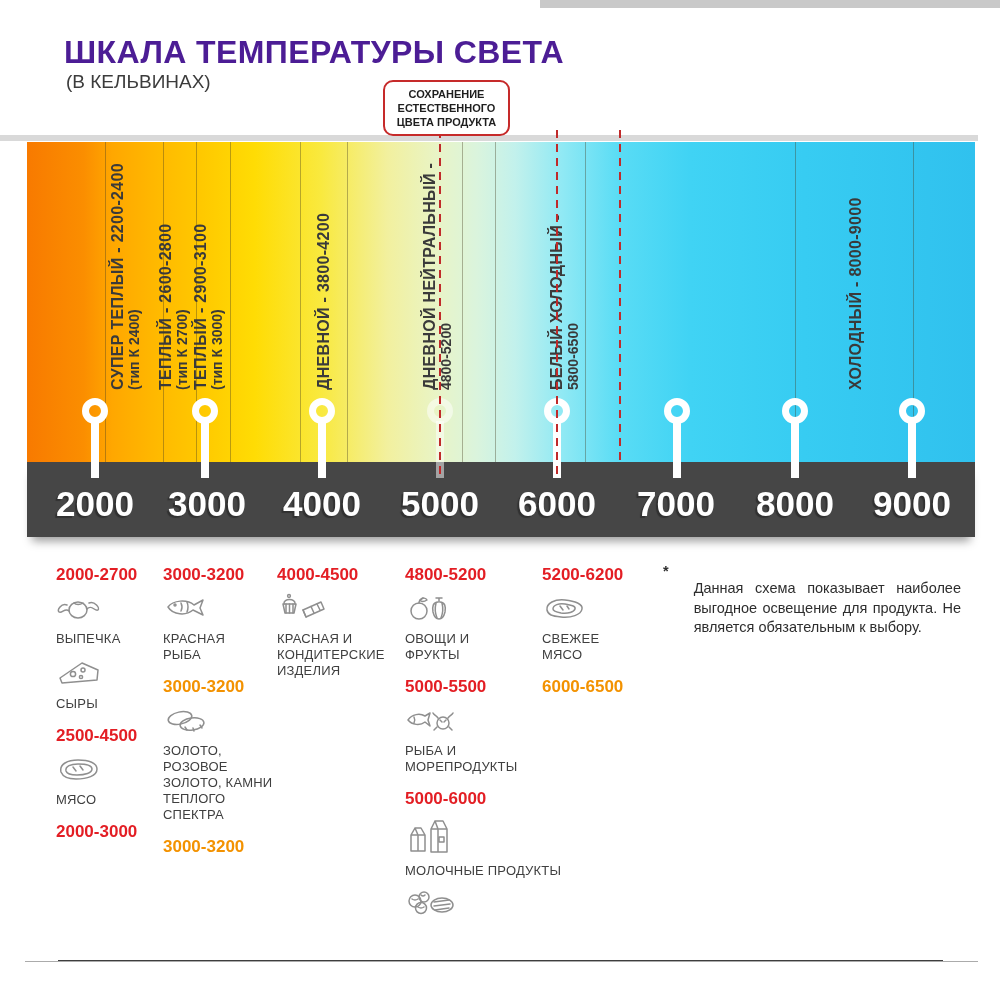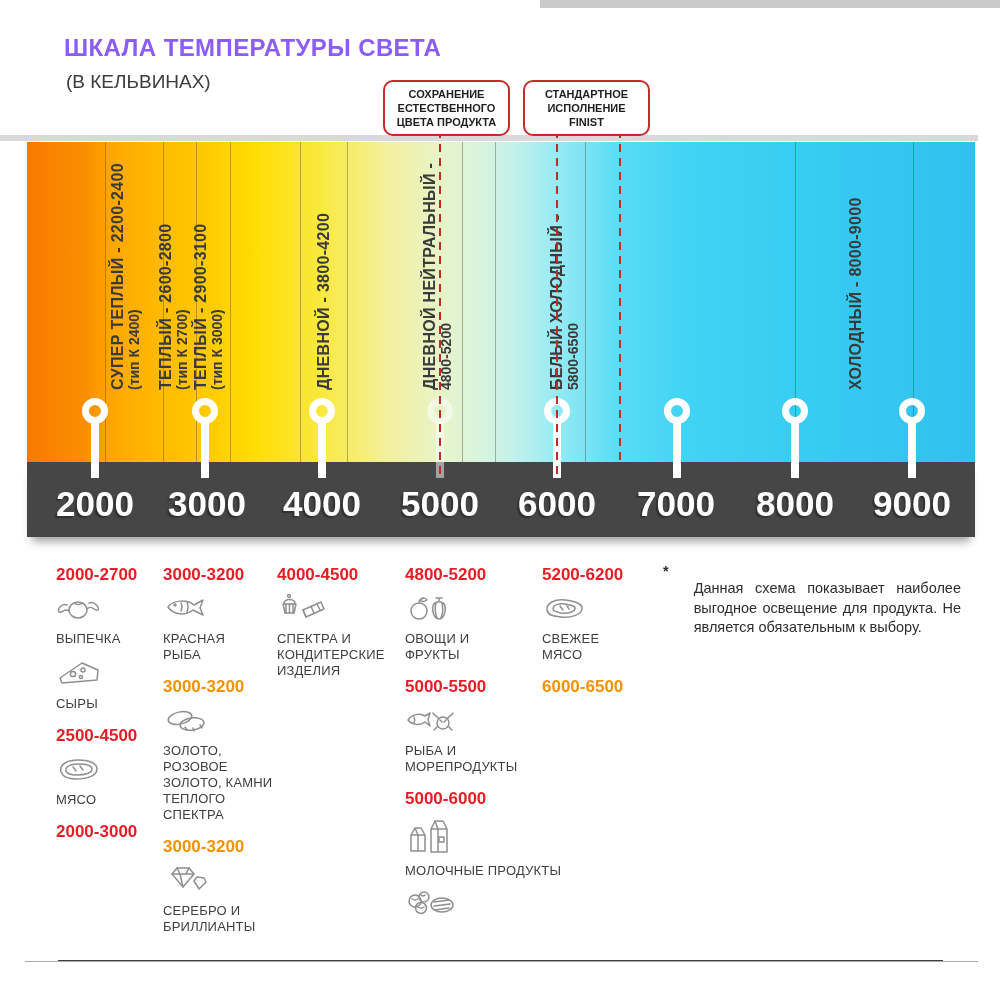--- a/index.html
+++ b/index.html
@@ -1,19 +1,19 @@
 <!DOCTYPE html>
 <html><head>
 <meta charset="utf-8">
 <style>
   html,body{margin:0;padding:0;background:#fff;}
   .stage{position:relative;width:1000px;height:1000px;background:#fff;overflow:hidden;
          font-family:"Liberation Sans",sans-serif;}
   .topbar{position:absolute;left:540px;top:0;width:460px;height:8px;background:#c9c9c9;}
-  .title{position:absolute;left:64px;top:34px;font-size:24px;font-weight:bold;color:#8b5cf6;letter-spacing:.4px;}
+  .title{position:absolute;left:64px;top:34px;font-size:32px;font-weight:bold;color:#4c1d95;letter-spacing:.4px;}
   .subtitle{position:absolute;left:66px;top:71px;font-size:19px;color:#3c3c3c;}
 
   
   .co{position:absolute;top:80px;width:127px;box-sizing:border-box;background:#fff;
       border:2px solid #c62a2a;border-radius:10px;padding:5px 4px;z-index:6;
       font-size:11px;font-weight:bold;line-height:14px;color:#1e1e1e;text-align:center;}
   .co1{left:383px;} .co2{left:523px;}
   .dash{position:absolute;width:2px;z-index:5;
         background:repeating-linear-gradient(180deg,#c02a2a 0 8px,rgba(0,0,0,0) 8px 14px);}
   .dash1{left:439px;top:130px;height:350px;}
@@ -73,25 +73,20 @@
 <div class="stage">
 
   <div class="topbar"></div>
   <div class="title">ШКАЛА ТЕМПЕРАТУРЫ СВЕТА</div>
   <div class="subtitle">(В КЕЛЬВИНАХ)</div>
 
   <div class="co co1">
     <div>СОХРАНЕНИЕ</div>
     <div>ЕСТЕСТВЕННОГО</div>
     <div>ЦВЕТА ПРОДУКТА</div>
-  </div>
-  <div class="co co2">
-    <div>СТАНДАРТНОЕ</div>
-    <div>ИСПОЛНЕНИЕ</div>
-    <div>FINIST</div>
   </div>
   <div class="dash dash1"></div>
   <div class="dash dash2"></div>
   <div class="dash dash3"></div>
 
   <div class="grayline"></div>
 
   <div class="band">
     <div class="vline" style="left:78px"></div>
     <div class="vline" style="left:136px"></div>
@@ -215,46 +210,36 @@
       <span class="icn">
         <svg width="46" height="34" viewBox="0 0 46 34">
             <ellipse cx="17" cy="15" rx="12" ry="6" transform="rotate(-12 17 15)"></ellipse>
             <ellipse cx="29" cy="21" rx="12" ry="6" transform="rotate(-8 29 21)"></ellipse>
             <path d="M22 24 L24 27 M30 25 L31 28 M37 22 L39 25"></path>
           </svg>
       </span>
       <div class="ilabel" style="max-width:118px">ЗОЛОТО, РОЗОВОЕ ЗОЛОТО, КАМНИ ТЕПЛОГО СПЕКТРА</div>
     </div>
     <div class="range org">3000-3200</div>
-    <div class="item">
-      <span class="icn">
-        <svg width="46" height="34" viewBox="0 0 46 34">
-            <path d="M9 11 L14 5 L26 5 L31 11 L20 24 Z"></path>
-            <path d="M9 11 H31 M14 5 L17 11 L20 24 M26 5 L23 11"></path>
-            <path d="M31 18 L34 14 L41 15 L43 19 L36 26 Z"></path>
-          </svg>
-      </span>
-      <div class="ilabel" style="max-width:95px">СЕРЕБРО И БРИЛЛИАНТЫ</div>
-    </div>
   </div>
 
   <div class="col" style="left:277px;width:125px">
     <div class="range red">4000-4500</div>
     <div class="item">
       <span class="icn">
         <svg width="50" height="34" viewBox="0 0 50 34">
             <path d="M7 13 C6 7 19 7 18 13"></path>
             <circle cx="12" cy="5" r="1.4"></circle>
             <path d="M6 13 H19 L17 22 H8 Z"></path>
             <path d="M9 13 V22 M12.5 13 V22 M16 13 V22"></path>
             <path d="M26 19 L44 11 L47 18 L29 26 Z"></path>
             <path d="M26 19 L29 26 M34 15.5 L37 22 M40 13 L43 19"></path>
           </svg>
       </span>
-      <div class="ilabel" style="max-width:125px">СПЕКТРА И КОНДИТЕРСКИЕ ИЗДЕЛИЯ</div>
+      <div class="ilabel" style="max-width:125px">КРАСНАЯ И КОНДИТЕРСКИЕ ИЗДЕЛИЯ</div>
     </div>
   </div>
 
   <div class="col" style="left:405px;width:172px">
     <div class="range red">4800-5200</div>
     <div class="item">
       <span class="icn">
         <svg width="46" height="34" viewBox="0 0 46 34">
             <circle cx="14" cy="20" r="8"></circle>
             <path d="M14 12 C14 9 16 8 18 7"></path>

